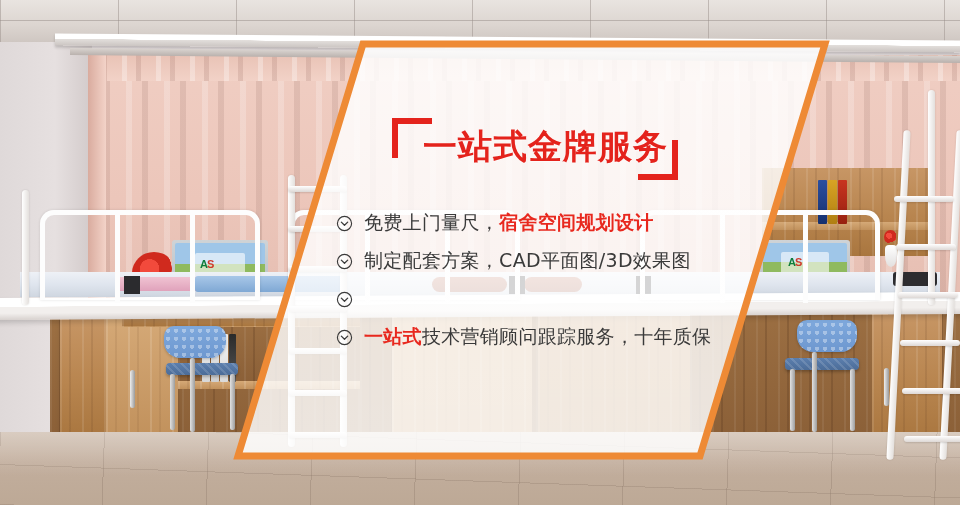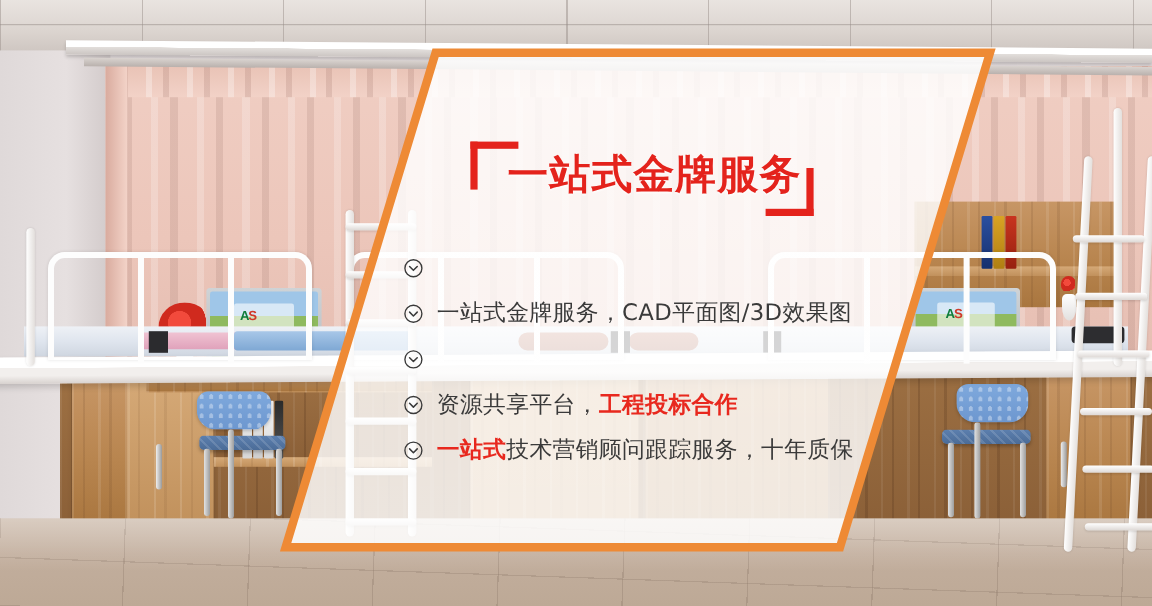--- a/index.html
+++ b/index.html
@@ -378,44 +378,38 @@
       <span class="br-br"></span>
       <div class="title">一站式金牌服务</div>
     </div>
 
     <div class="list" id="service-list">
         <div class="row">
           <span class="bullet"><svg viewBox="0 0 24 24" width="17" height="17" aria-hidden="true">
   <circle cx="12" cy="12" r="10" fill="none" stroke="#3a3a3a" stroke-width="1.6"></circle>
   <polyline points="7.5,10 12,14.5 16.5,10" fill="none" stroke="#3a3a3a" stroke-width="1.8" stroke-linecap="round" stroke-linejoin="round"></polyline>
 </svg></span>
+          <span class="txt"><span>免费上门量尺，</span><span class="hl">宿舍空间规划设计</span></span>
         </div>
         <div class="row">
           <span class="bullet"><svg viewBox="0 0 24 24" width="17" height="17" aria-hidden="true">
   <circle cx="12" cy="12" r="10" fill="none" stroke="#3a3a3a" stroke-width="1.6"></circle>
   <polyline points="7.5,10 12,14.5 16.5,10" fill="none" stroke="#3a3a3a" stroke-width="1.8" stroke-linecap="round" stroke-linejoin="round"></polyline>
 </svg></span>
-          <span class="txt"><span>一站式金牌服务，CAD平面图/3D效果图</span></span>
+          <span class="txt"><span>制定配套方案，CAD平面图/3D效果图</span></span>
         </div>
         <div class="row">
           <span class="bullet"><svg viewBox="0 0 24 24" width="17" height="17" aria-hidden="true">
   <circle cx="12" cy="12" r="10" fill="none" stroke="#3a3a3a" stroke-width="1.6"></circle>
   <polyline points="7.5,10 12,14.5 16.5,10" fill="none" stroke="#3a3a3a" stroke-width="1.8" stroke-linecap="round" stroke-linejoin="round"></polyline>
 </svg></span>
         </div>
         <div class="row">
           <span class="bullet"><svg viewBox="0 0 24 24" width="17" height="17" aria-hidden="true">
   <circle cx="12" cy="12" r="10" fill="none" stroke="#3a3a3a" stroke-width="1.6"></circle>
   <polyline points="7.5,10 12,14.5 16.5,10" fill="none" stroke="#3a3a3a" stroke-width="1.8" stroke-linecap="round" stroke-linejoin="round"></polyline>
 </svg></span>
-          <span class="txt"><span>资源共享平台，</span><span class="hl">工程投标合作</span></span>
-        </div>
-        <div class="row">
-          <span class="bullet"><svg viewBox="0 0 24 24" width="17" height="17" aria-hidden="true">
-  <circle cx="12" cy="12" r="10" fill="none" stroke="#3a3a3a" stroke-width="1.6"></circle>
-  <polyline points="7.5,10 12,14.5 16.5,10" fill="none" stroke="#3a3a3a" stroke-width="1.8" stroke-linecap="round" stroke-linejoin="round"></polyline>
-</svg></span>
           <span class="txt"><span class="hl">一站式</span><span>技术营销顾问跟踪服务，十年质保</span></span>
         </div>
       </div>
 
   </div>
 </div>
 
 </body></html>

